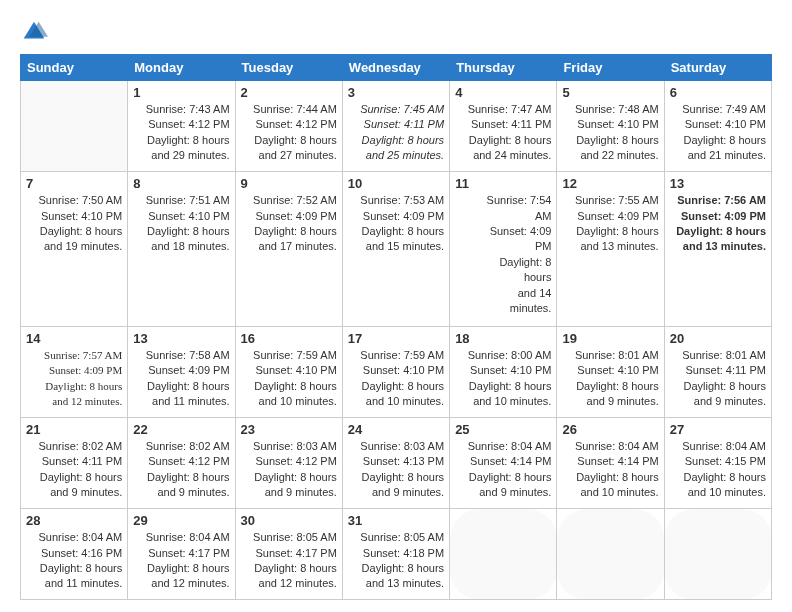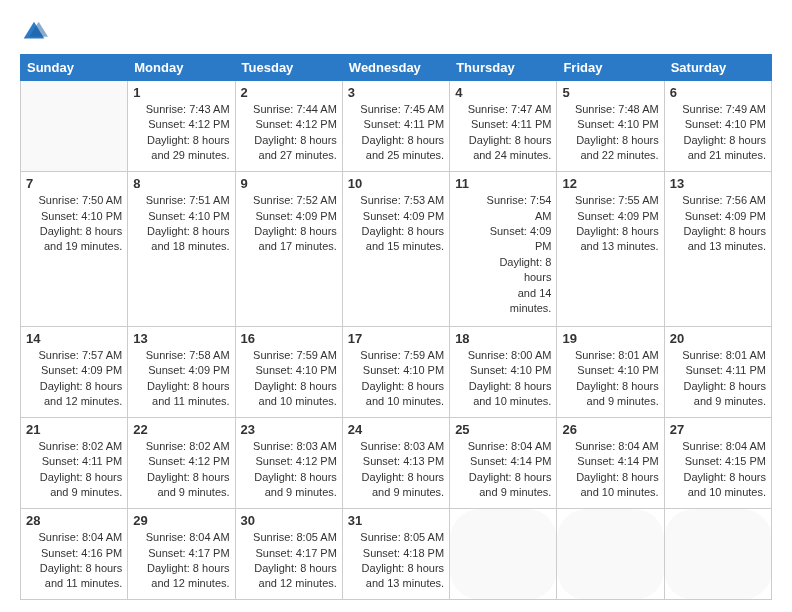--- a/index.html
+++ b/index.html
@@ -142,21 +142,21 @@
           </td>
           <td>
             <span class="day-number">2</span>
             <div class="day-info" style="white-space: pre-line;">Sunrise: 7:44 AM
 Sunset: 4:12 PM
 Daylight: 8 hours
 and 27 minutes.</div>
           </td>
           <td>
             <span class="day-number">3</span>
-            <div class="day-info" style="white-space: pre-line;">Sunrise: 7:45 AM
+            <div class="day-info" style="white-space: pre-line; font-style: italic;">Sunrise: 7:45 AM
 Sunset: 4:11 PM
 Daylight: 8 hours
 and 25 minutes.</div>
           </td>
           <td>
             <span class="day-number">4</span>
             <div class="day-info" style="white-space: pre-line;">Sunrise: 7:47 AM
 Sunset: 4:11 PM
 Daylight: 8 hours
 and 24 minutes.</div>
@@ -214,30 +214,30 @@
           </td>
           <td>
             <span class="day-number">12</span>
             <div class="day-info" style="white-space: pre-line;">Sunrise: 7:55 AM
 Sunset: 4:09 PM
 Daylight: 8 hours
 and 13 minutes.</div>
           </td>
           <td>
             <span class="day-number">13</span>
-            <div class="day-info" style="white-space: pre-line;">Sunrise: 7:56 AM
+            <div class="day-info" style="white-space: pre-line; font-weight: bold;">Sunrise: 7:56 AM
 Sunset: 4:09 PM
 Daylight: 8 hours
 and 13 minutes.</div>
           </td>
         </tr>
         <tr>
           <td>
             <span class="day-number">14</span>
-            <div class="day-info" style="white-space: pre-line;">Sunrise: 7:57 AM
+            <div class="day-info" style="white-space: pre-line; font-family: Liberation Serif, serif;">Sunrise: 7:57 AM
 Sunset: 4:09 PM
 Daylight: 8 hours
 and 12 minutes.</div>
           </td>
           <td>
             <span class="day-number">13</span>
             <div class="day-info" style="white-space: pre-line;">Sunrise: 7:58 AM
 Sunset: 4:09 PM
 Daylight: 8 hours
 and 11 minutes.</div>

